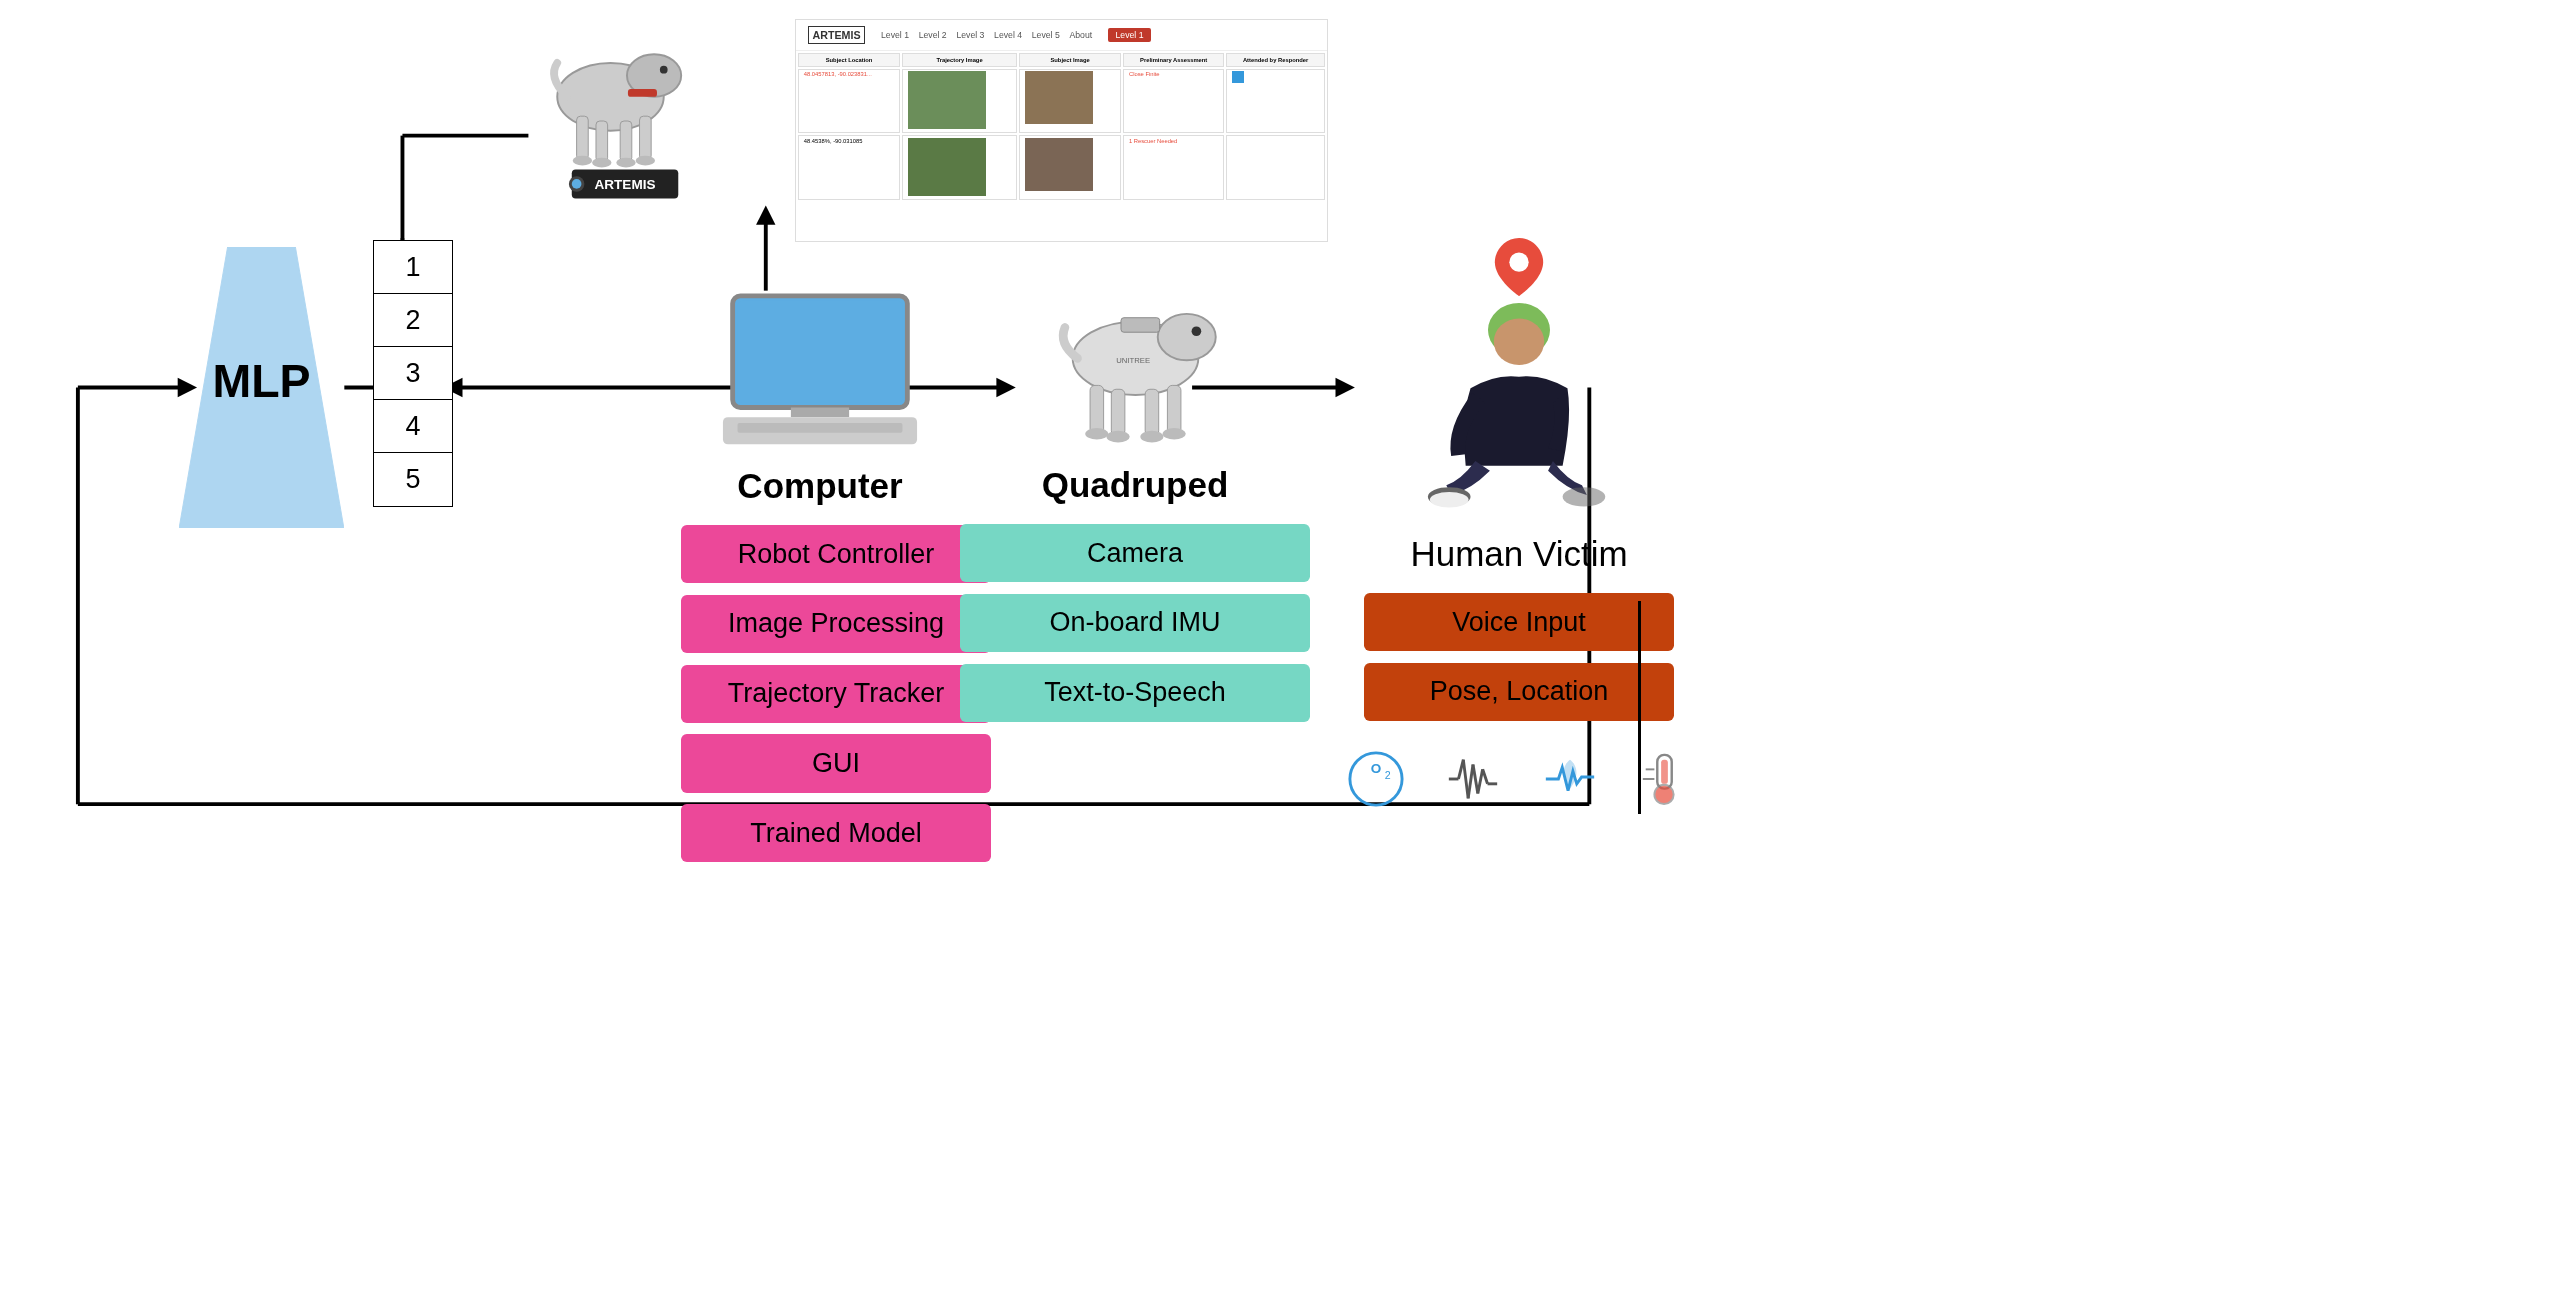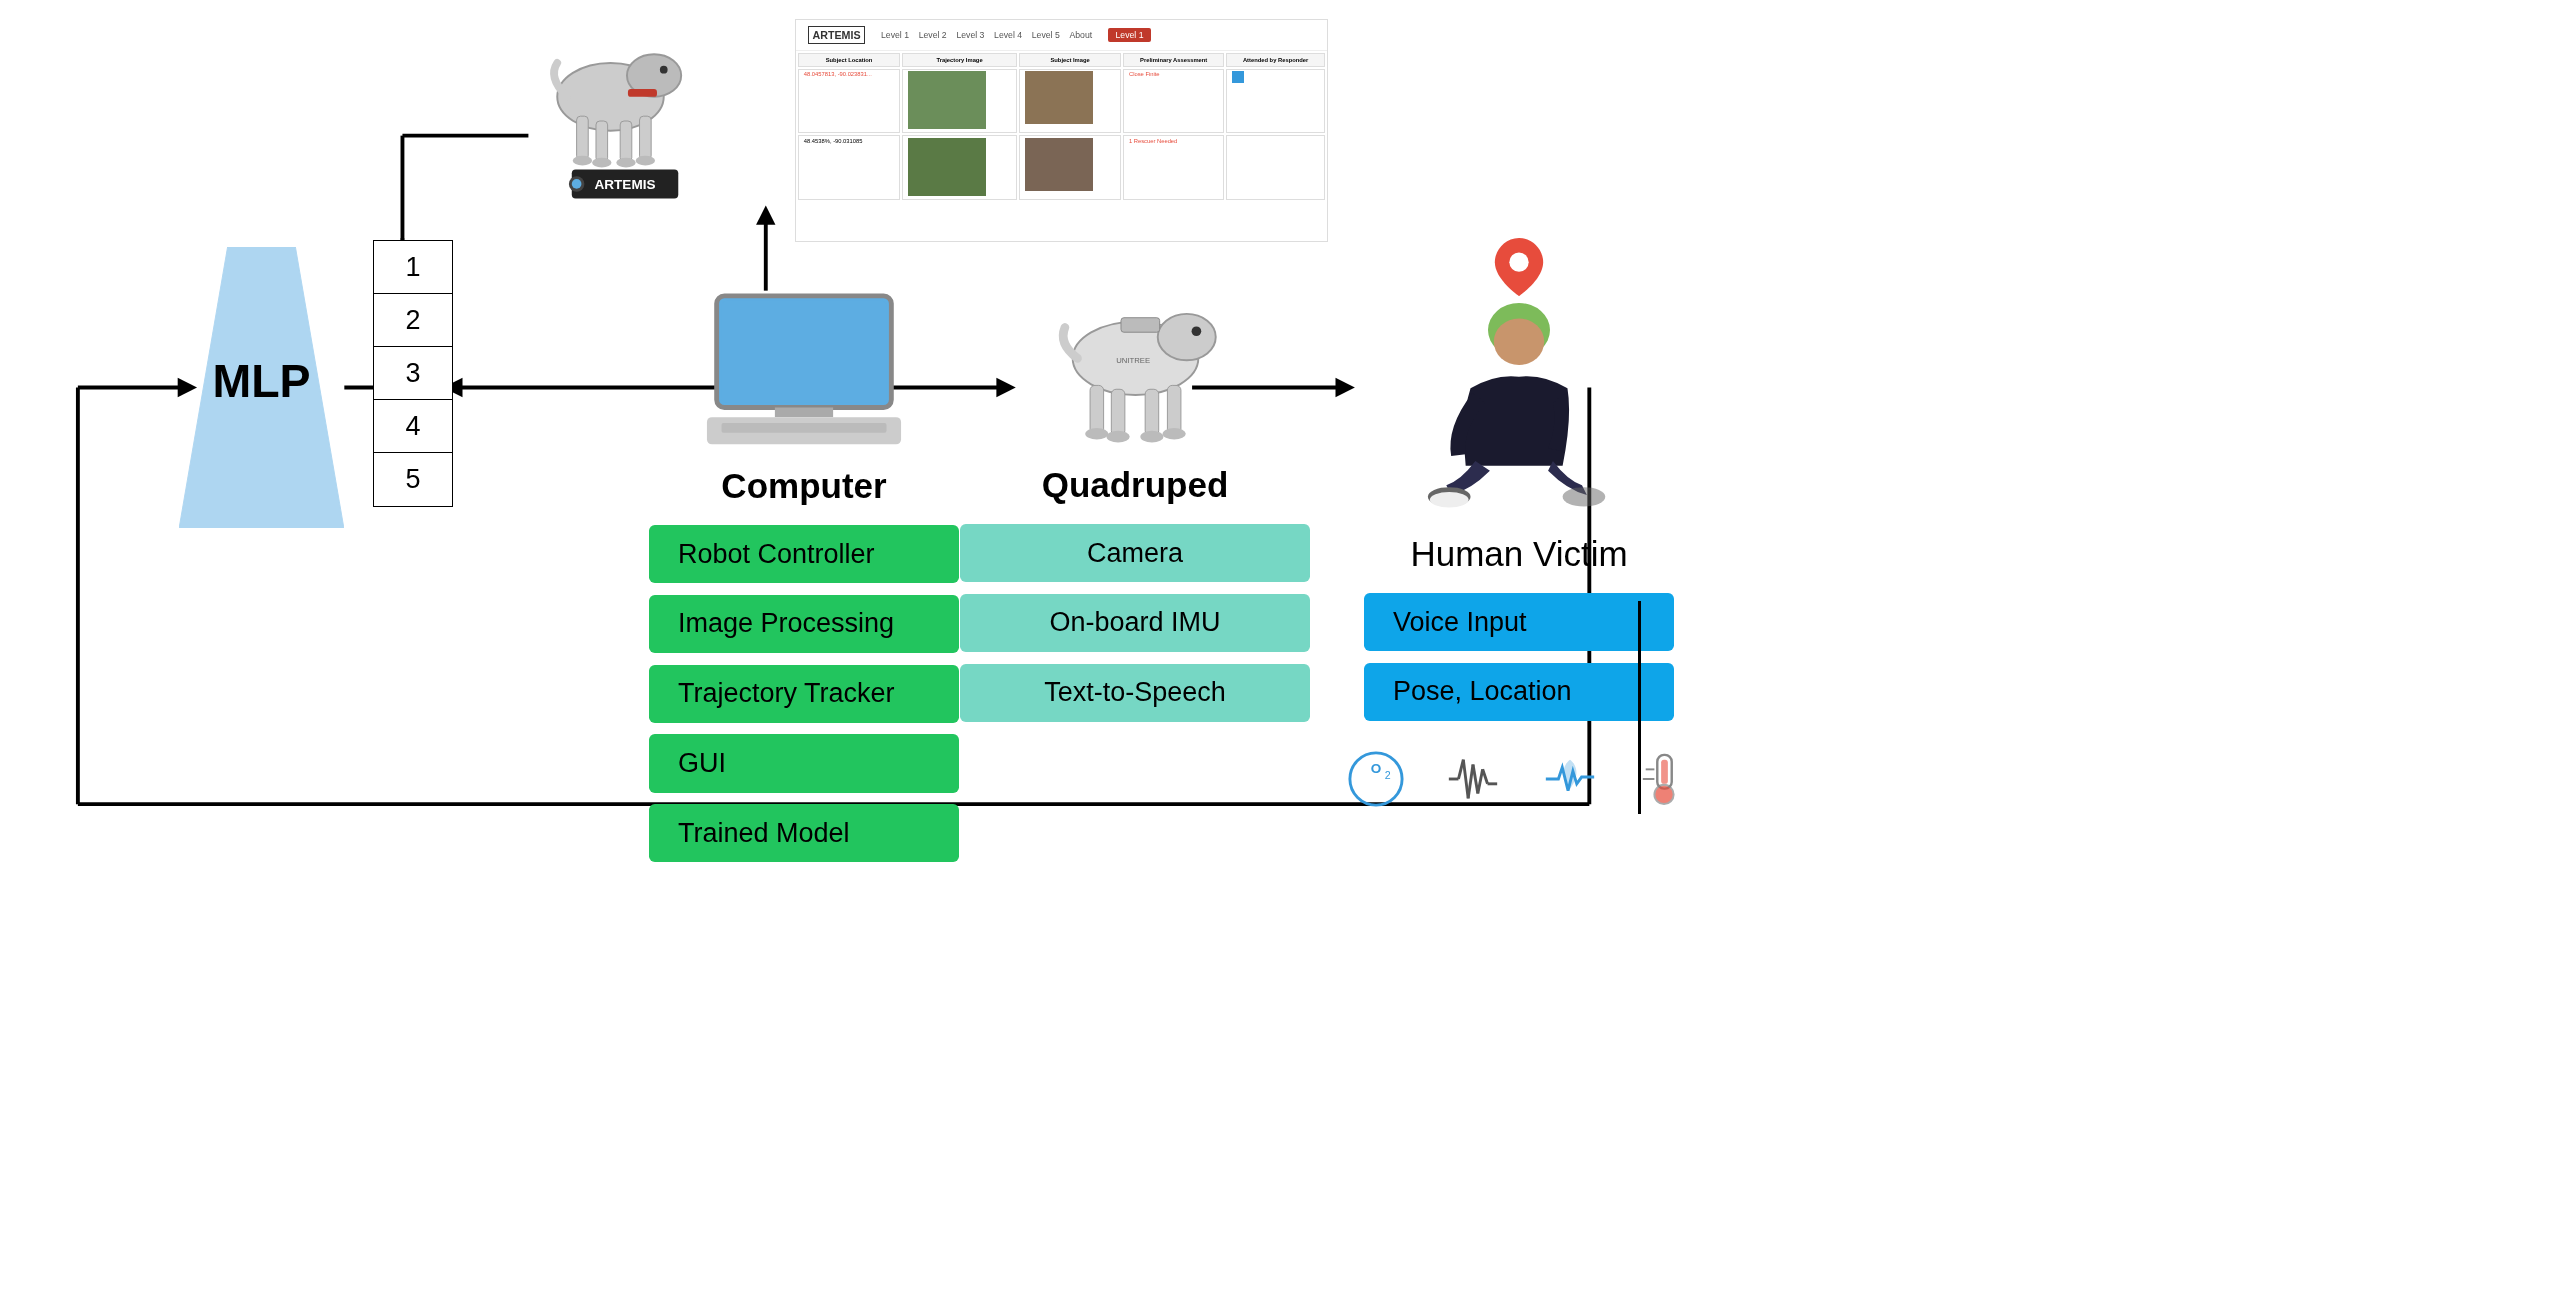--- a/index.html
+++ b/index.html
@@ -59,28 +59,29 @@
     
     .software-boxes {
       display: flex;
       flex-direction: column;
       align-items: center;
       gap: 11.6px;
       margin-top: 19.4px;
     }
 
     .sw-box {
-      background: #22c55e;
+      background: #ec4899;
       border: none;
       border-radius: 5.8px;
       padding: 13.6px 29px;
       font-size: 27px;
       font-weight: normal;
-      text-align: left;
+      text-align: center;
       width: 310px;
+      margin-left: 32px;
     }
 
     
     .quadruped-section {
       position: absolute;
       left: 960px;
       top: 281px;
       display: flex;
       flex-direction: column;
       align-items: center;
@@ -131,26 +132,27 @@
 
     .victim-boxes {
       display: flex;
       flex-direction: column;
       align-items: center;
       gap: 11.6px;
       margin-top: 19.4px;
     }
 
     .victim-box {
-      background: #0ea5e9;
+      background: #c2410c;
       border: none;
       border-radius: 5.8px;
       padding: 13.6px 29px;
       font-size: 27px;
       font-weight: normal;
+      text-align: center;
       width: 310px;
     }
 
     
     .sensor-icons {
       display: flex;
       gap: 39px;
       margin-top: 29px;
       align-items: center;
     }

